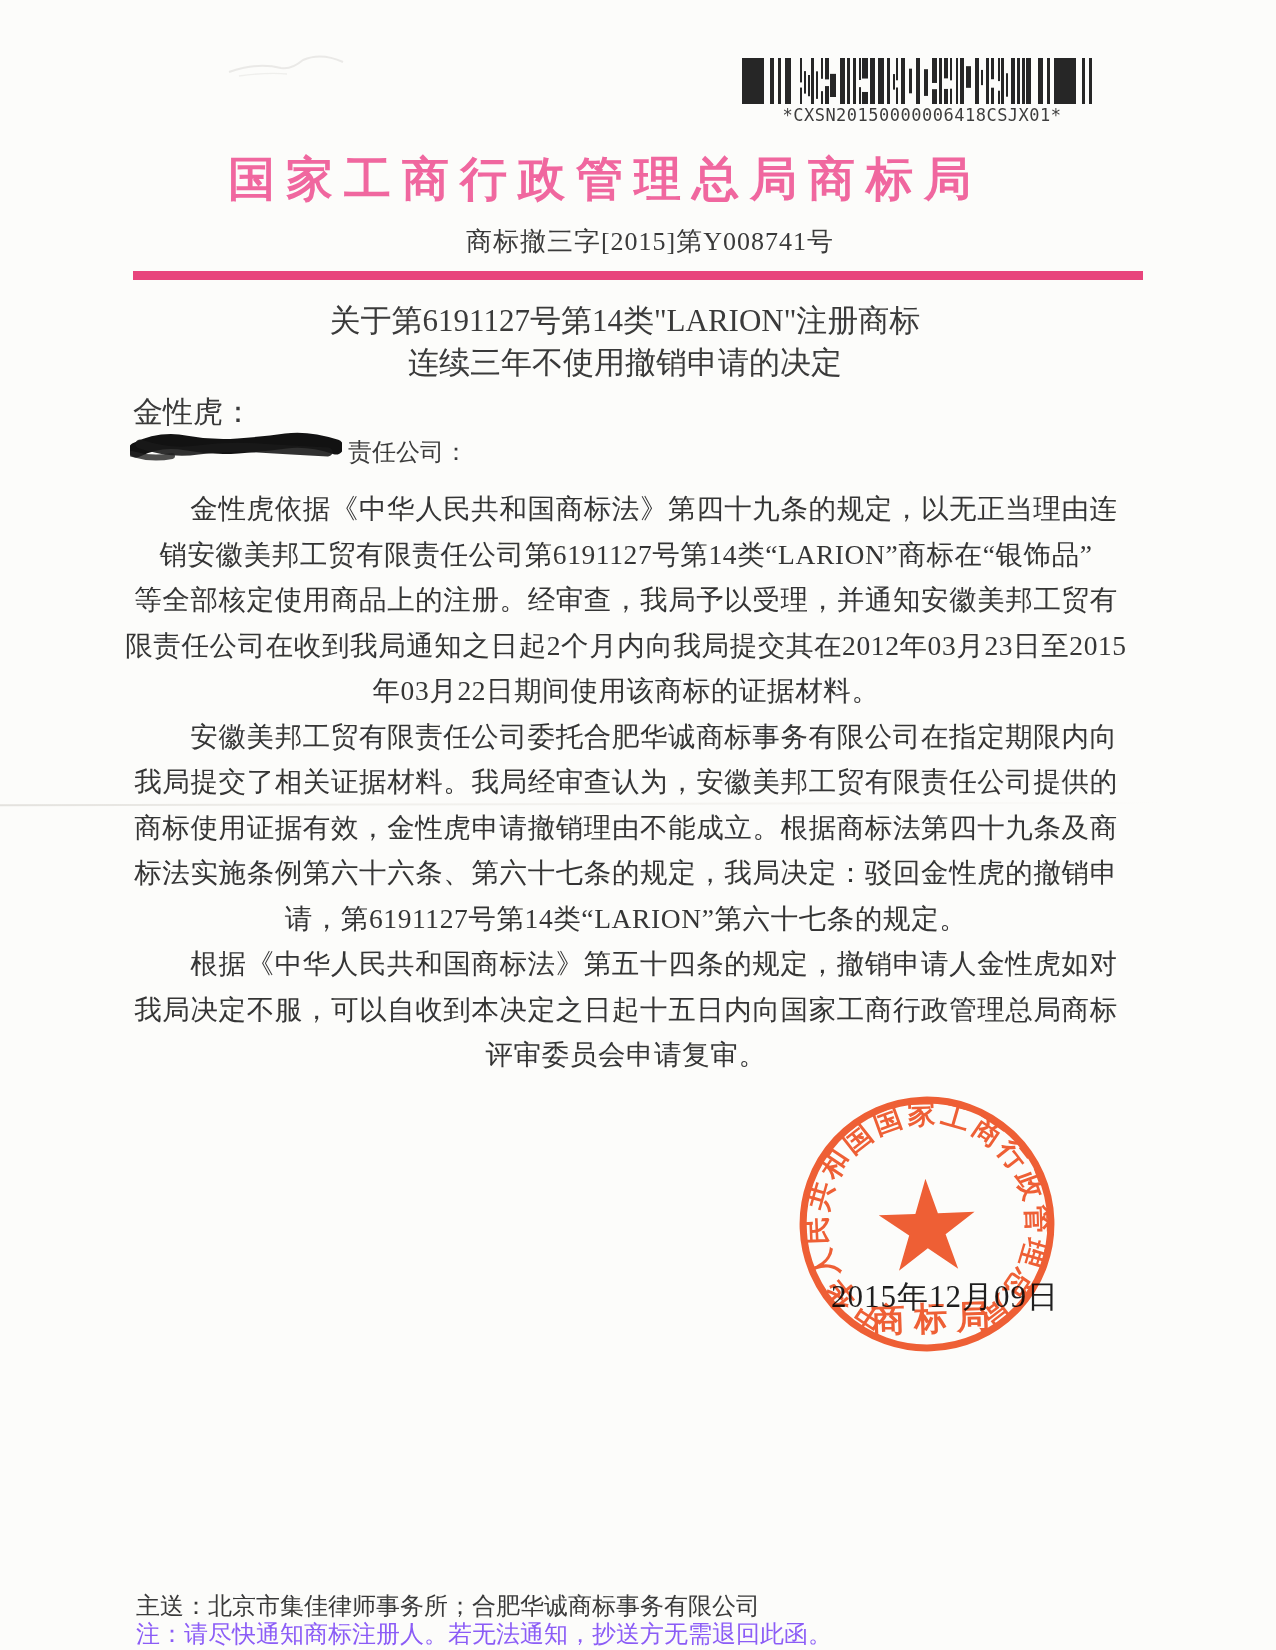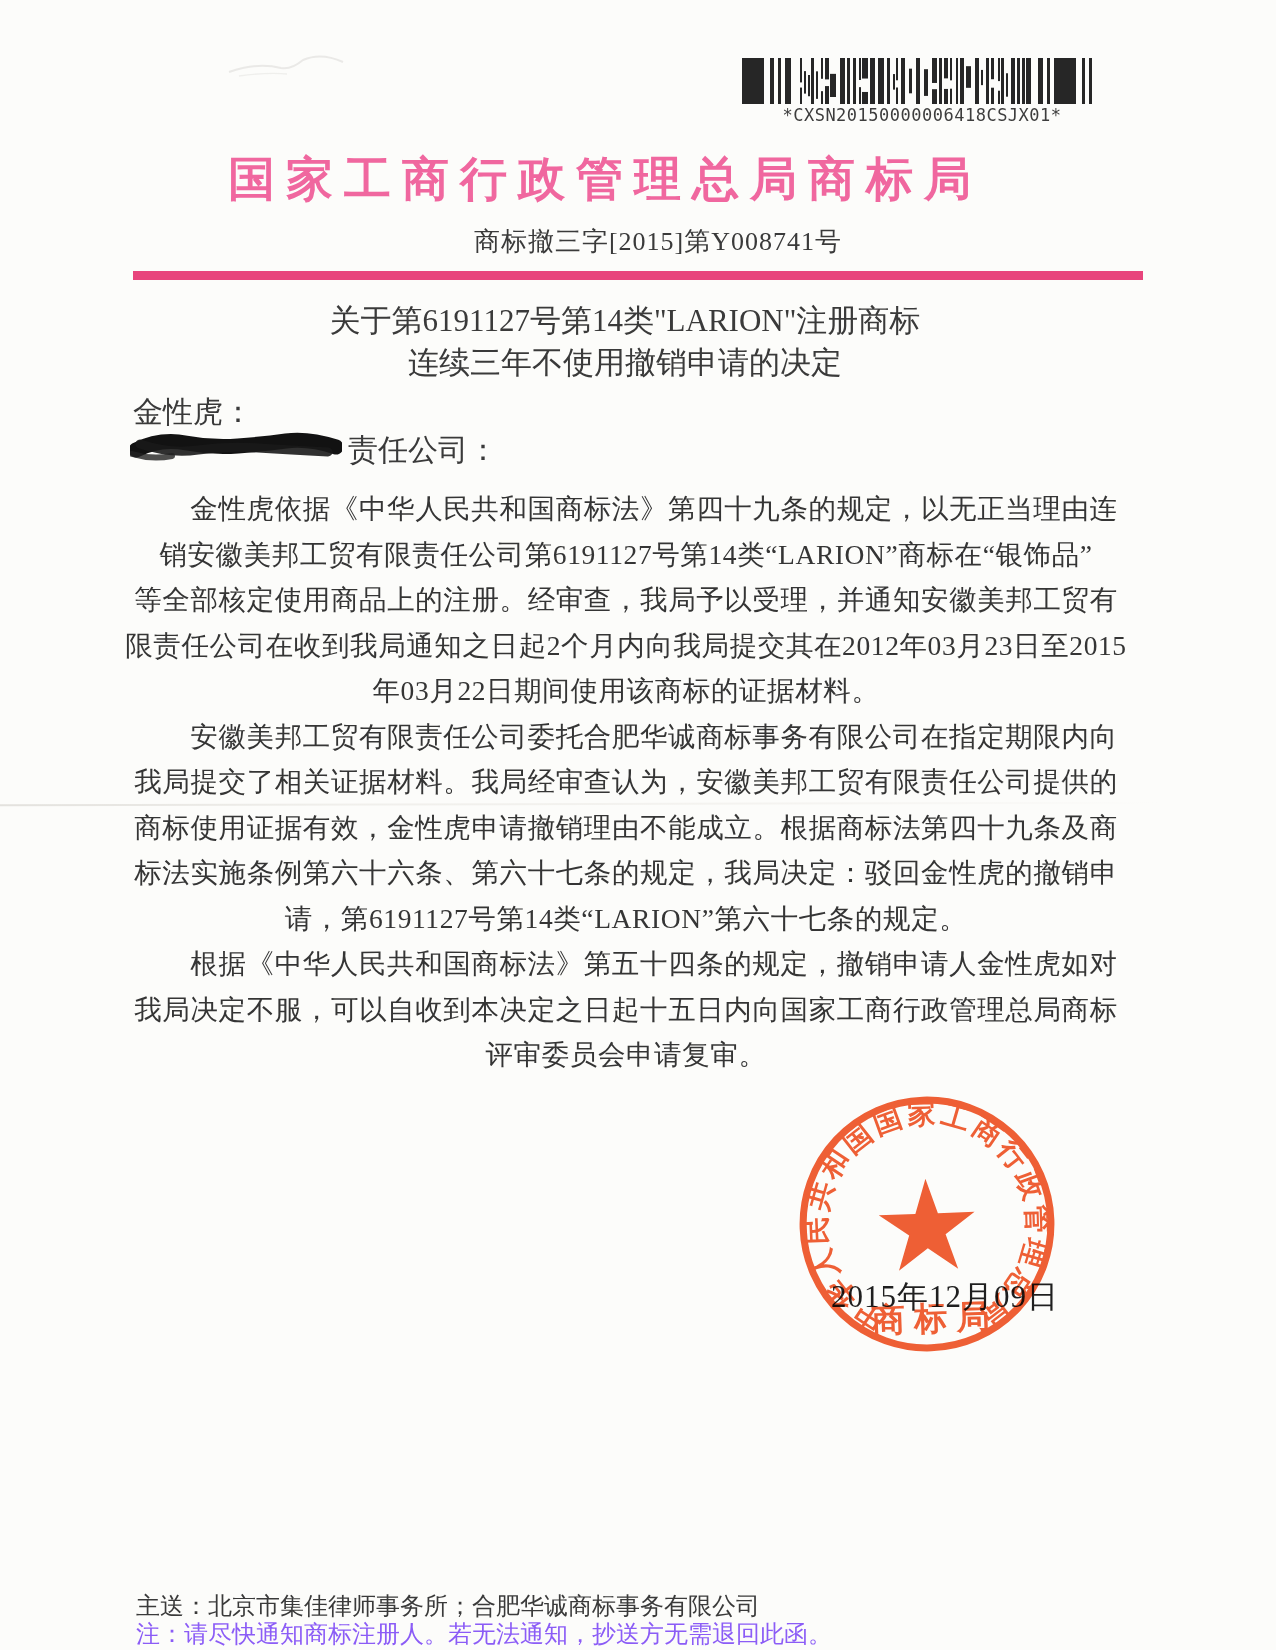--- a/index.html
+++ b/index.html
@@ -21,33 +21,33 @@
     font-size:17px;letter-spacing:.5px;color:#3d3d3d;white-space:nowrap;
   }
   
   .agency-title{
     position:absolute;left:0;top:148px;width:1210px;
     text-align:center;
     font-size:47px;letter-spacing:11px;
     color:#f0679f;font-weight:700;white-space:nowrap;
   }
   .doc-number{
-    position:absolute;left:16px;top:224px;width:1200px;text-align:center;
+    position:absolute;left:8px;top:224px;width:1200px;text-align:center;
     font-size:26px;color:#3a3a3a;letter-spacing:1px;padding-left:42px;
   }
   .pink-rule{
     position:absolute;left:133px;top:271px;width:1010px;height:9px;
     background:#e8447c;
   }
   
   .subject{position:absolute;left:60px;top:300px;width:1130px;text-align:center;
     font-size:31px;color:#3a3a3a;line-height:42px;}
   
   .salutation{position:absolute;left:133px;top:392px;font-size:30px;color:#3a3a3a;}
-  .addressee{position:absolute;left:130px;top:430px;height:40px;font-size:30px;color:#3a3a3a;}
+  .addressee{position:absolute;left:130px;top:430px;height:40px;font-size:24px;color:#3a3a3a;}
   .addressee .redaction{vertical-align:-6px;margin-right:6px;}
   .body-lines{position:absolute;left:121px;top:486px;width:1010px;}
   .body-line{
     height:45.5px;line-height:45.5px;
     font-size:27.5px;letter-spacing:.6px;color:#353535;white-space:nowrap;text-align:center;
   }
   .body-line.indent{padding-left:56px;}
   
   .seal{position:absolute;left:791px;top:1088px;width:272px;height:272px;
     opacity:.93;mix-blend-mode:multiply;transform:rotate(-2deg);}

